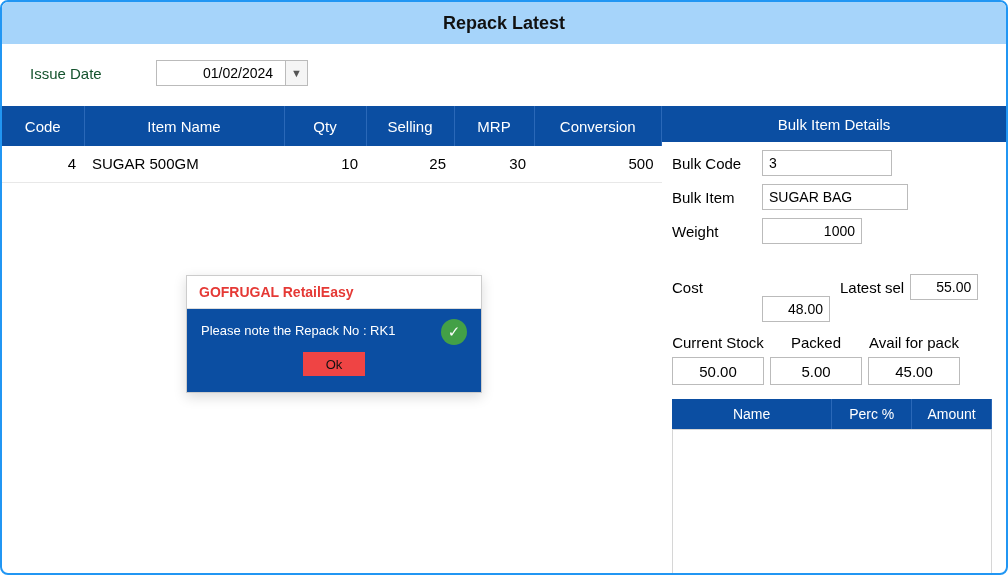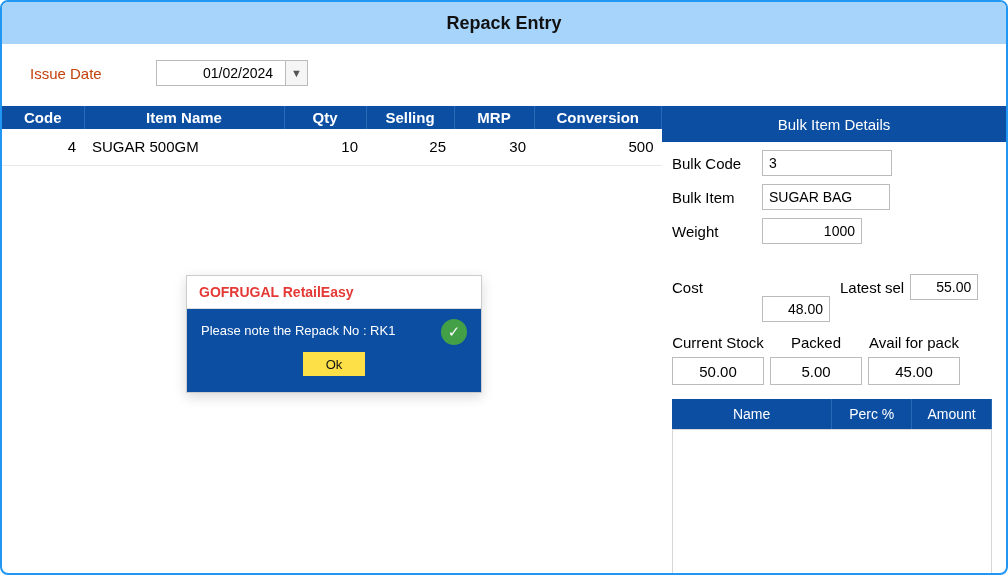--- a/index.html
+++ b/index.html
@@ -1,54 +1,54 @@
 <!DOCTYPE html>
 <html><head>
 <meta charset="utf-8">
 <style>
   * { box-sizing: border-box; margin: 0; padding: 0; font-family: Arial, Helvetica, sans-serif; }
   body { background: #fff; width: 1008px; height: 575px; overflow: hidden; border: 2px solid #2196f3; border-radius: 8px; }
   .title-bar { background: #a6d4fa; height: 42px; display: flex; align-items: center; justify-content: center; font-size: 18px; font-weight: 600; color: #111; }
   .form-area { padding: 16px 28px 8px 28px; }
   .form-row { display: flex; align-items: center; margin-bottom: 12px; }
-  .form-row label { font-size: 15px; color: #c2410c; }
+  .form-row label { font-size: 15px; color: #14532d; }
   .date-combo { display:inline-flex; align-items:center; border:1px solid #bbb; height:26px; margin-left:30px;padding-left:40px; }
   .date-combo input { border:none; outline:none; font-size:14px; padding:0 6px; width:88px; height:24px; }
   .date-combo .arrow { width:22px; height:24px; border-left:1px solid #bbb; display:flex; align-items:center; justify-content:center; font-size:11px; color:#555; background:#f5f5f5; cursor:pointer; }
   .txt-in { border:1px solid #bbb; height:26px; font-size:14px; padding:0 6px; outline:none; text-align:right; }
   .txt-in.left { text-align:left; }
   .columns { display:flex; }
   .left-col { flex:0 0 660px; }
   .right-col { flex:1; padding:10px 18px 0 14px; }
   table.grid { width:100%; border-collapse:collapse; }
-  table.grid th { background:#0b4ea2; color:#fff; font-weight:700; font-size:15px; height:23px; border-right:1px solid #2a68b8;margin-top:20px; }
+  table.grid th { background:#0b4ea2; color:#fff; font-weight:400; font-size:15px; height:40px; border-right:1px solid #2a68b8;margin-top:20px; }
   table.grid td { font-size:15px; height:36px; padding:0 8px; border-bottom:1px solid #e8e8e8; }
   .num { text-align:right; }
   .bulk-header { background:#0b4ea2; color:#fff; height:36px; display:flex; align-items:center; justify-content:center; font-size:15px; }
   .field-row { display:flex; align-items:center; margin:8px 0; font-size:15px; }
   .field-row label { width:90px; }
   .field-row input { border:1px solid #bbb; height:26px; font-size:14px; padding:0 6px; outline:none; }
   .stock-row { display:flex; gap:6px; margin-top:12px; font-size:15px; }
   .stock-col { display:flex; flex-direction:column; align-items:center; gap:6px; }
   .stock-col input { border:1px solid #bbb; height:28px; width:92px; font-size:15px; text-align:center; }
   .mini-table { margin-top:14px; width:100%; border-collapse:collapse; }
   .mini-table th { background:#0b4ea2; color:#fff; font-weight:500; font-size:14px; height:30px; border-right:1px solid #2a68b8; }
   .mini-body { border:1px solid #d6d6d6; height:156px; }
   
   .dialog { position:absolute; left:186px; top:275px; width:296px; border:1px solid #ccc; background:#fff; box-shadow:0 4px 12px rgba(0,0,0,0.15); }
   .dialog-title { color:#e53935; font-weight:600; font-size:14px; padding:8px 12px; border-bottom:1px solid #ddd; }
   .dialog-body { background:#0b4ea2; color:#fff; padding:14px 14px 16px 14px; position:relative; }
   .dialog-msg { font-size:13px; }
   .check-badge { position:absolute; right:14px; top:10px; width:26px; height:26px; border-radius:50%; background:#43a047; display:flex; align-items:center; justify-content:center; color:#fff; font-size:15px; }
-  .dialog-ok { display:block; margin:14px auto 0 auto; background:#fde047; color:#111; border:none; width:62px; height:24px; font-size:13px; cursor:pointer; }
+  .dialog-ok { display:block; margin:14px auto 0 auto; background:#ef4444; color:#111; border:none; width:62px; height:24px; font-size:13px; cursor:pointer; }
 </style>
 </head>
 <body>
 
-<div class="title-bar">Repack Entry</div>
+<div class="title-bar">Repack Latest</div>
 
 <div class="form-area">
   <div class="form-row">
     <label style="width:96px;">Issue Date</label>
     <div class="date-combo">
       <input type="text" value="01/02/2024" style="">
       <div class="arrow">▼</div>
     </div>
   </div>
 </div>
@@ -81,21 +81,21 @@
 
   <div class="right-col" style="padding:0;">
     <div class="bulk-header">Bulk Item Details</div>
     <div style="padding:0 14px 0 10px;">
       <div class="field-row">
         <label>Bulk Code</label>
         <input style="width: 130px;" value="3">
       </div>
       <div class="field-row">
         <label>Bulk Item</label>
-        <input style="width: 128px;" value="SUGAR BAG">
+        <input style="width: 146px;" value="SUGAR BAG">
       </div>
       <div class="field-row">
         <label>Weight</label>
         <input style="width: 100px; text-align: right;" value="1000">
       </div>
       <div class="field-row">
         <label>Cost</label>
         <input style="width: 68px; text-align: right; margin-top: 44px;" value="48.00">
         <label style="width:auto;margin:0 6px 0 10px;">Latest sel</label>
         <input style="width: 68px; text-align: right;" value="55.00">

